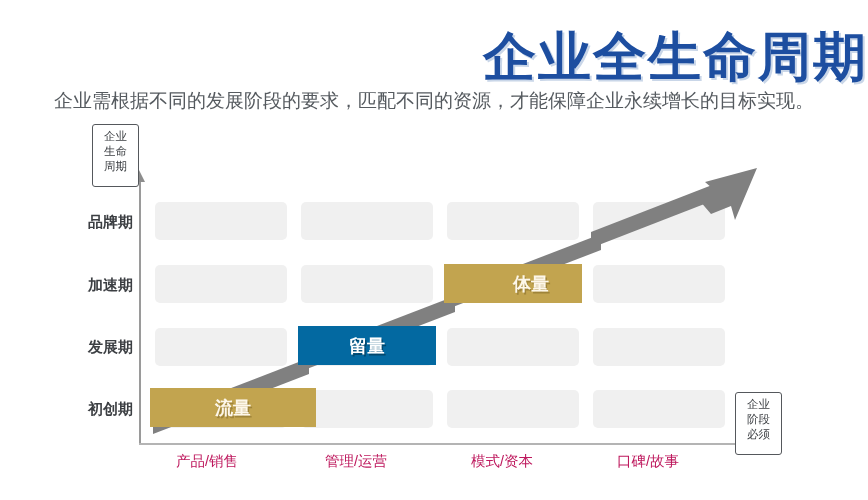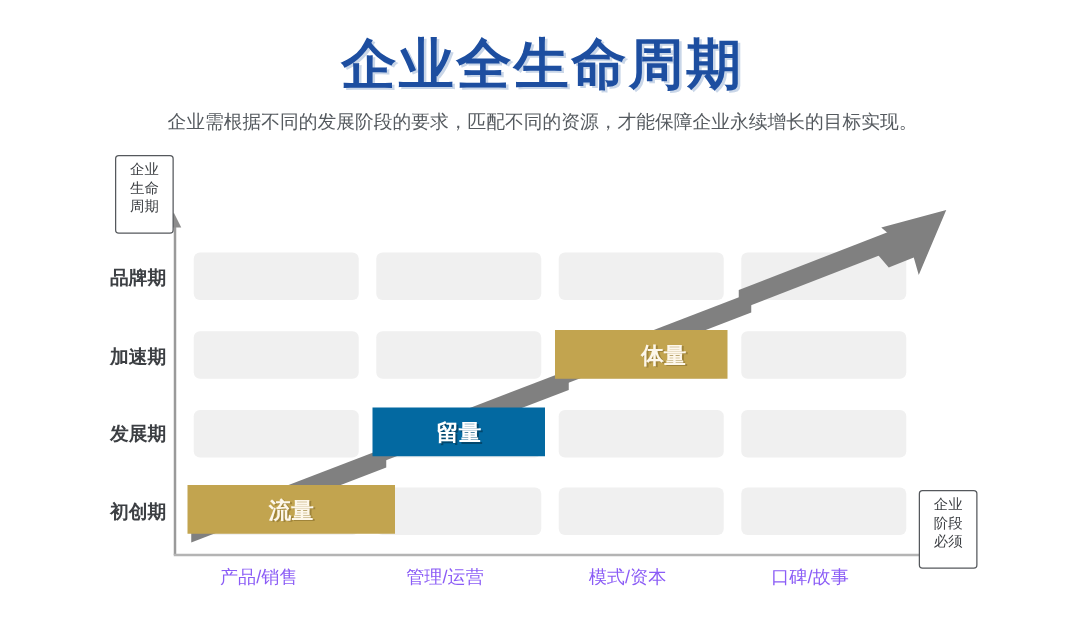--- a/index.html
+++ b/index.html
@@ -15,35 +15,35 @@
     overflow: hidden;
     font-family: "Liberation Sans", "DejaVu Sans", sans-serif;
   }
 
   
   #title {
     position: absolute;
     left: 0;
     top: 22px;
     width: 868px;
-    text-align: center;
-    font-size: 44px;
+    text-align: right;
+    font-size: 53px;
     font-weight: bold;
     letter-spacing: 2px;
     color: #1d4ea0;
     text-shadow: 2px 2px 0 #c9d6e8;
     white-space: nowrap;
   }
   #subtitle {
     position: absolute;
     left: 0;
     top: 88px;
     width: 868px;
     text-align: center;
-    font-size: 15px;
+    font-size: 19px;
     color: #555a5f;
     white-space: nowrap;
   }
 
   
   #y-axis {
     position: absolute;
     left: 139px;
     top: 180px;
     width: 1.5px;
@@ -119,21 +119,21 @@
     top: 452px;
     width: 616px;
     height: 24px;
   }
   .xlabel {
     position: absolute;
     top: 0;
     width: 150px;
     text-align: center;
     font-size: 14.5px;
-    color: #8b5cf6;
+    color: #be185d;
     white-space: nowrap;
   }
 
   
   .cell {
     position: absolute;
     background: #f0f0f0;
     border-radius: 5px;
   }
 

